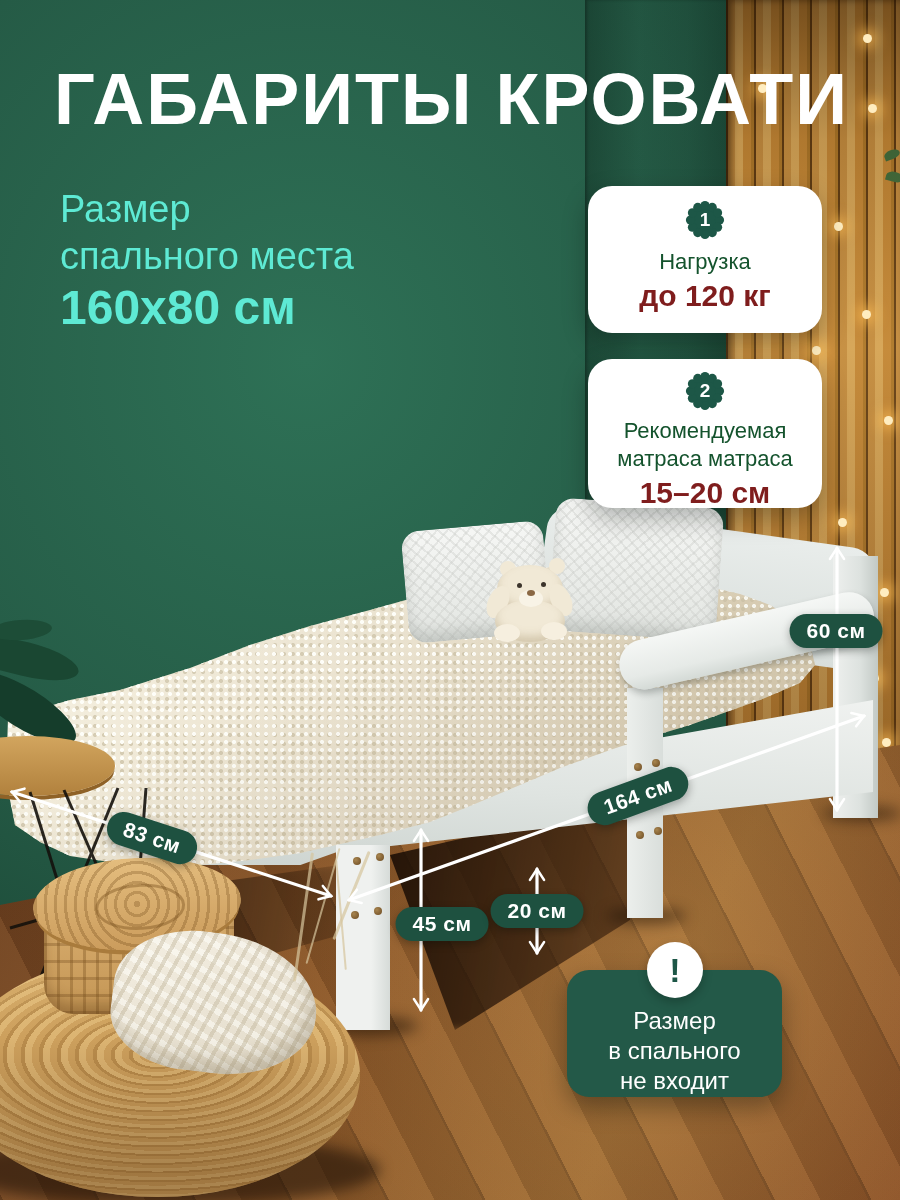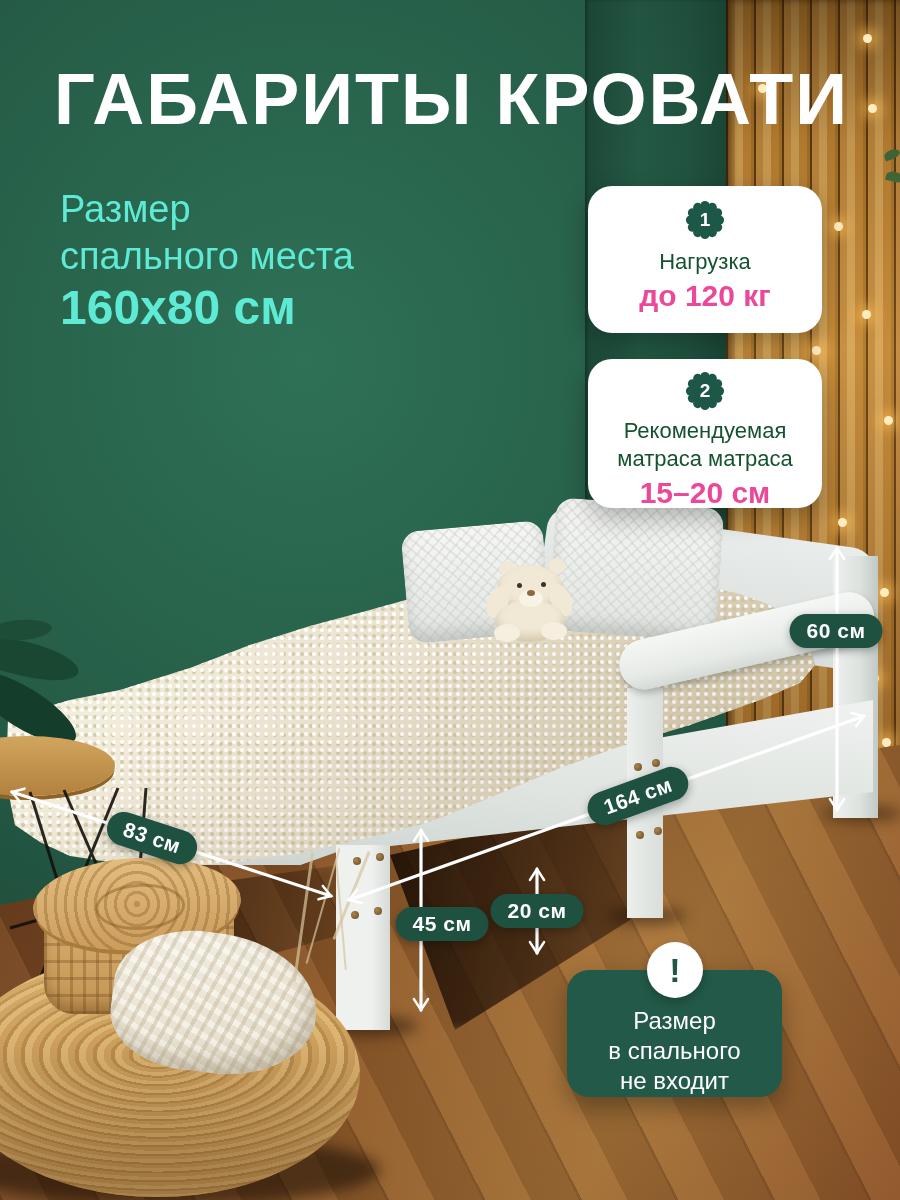--- a/index.html
+++ b/index.html
@@ -126,21 +126,21 @@
   .subtitle .l{font-size:38px;font-weight:400;line-height:47px;}
   .subtitle .b{font-size:48px;font-weight:700;line-height:56px;}
 
   .card{position:absolute;z-index:12;background:#fff;border-radius:24px;
     box-shadow:0 10px 26px rgba(0,10,6,.30);display:flex;flex-direction:column;
     align-items:center;text-align:center;}
   .seal{position:relative;width:44px;height:44px;margin-top:12px;}
   .seal .num{position:absolute;inset:0;display:flex;align-items:center;justify-content:center;
     color:#fff;font-size:19px;font-weight:700;}
   .card .line{font-size:22px;font-weight:500;color:#14532d;line-height:28px;}
-  .card .bold{font-size:30px;font-weight:700;color:#ec4899;line-height:34px;margin-top:3px;}
+  .card .bold{font-size:30px;font-weight:700;color:#7f1d1d;line-height:34px;margin-top:3px;}
 
   .note{position:absolute;left:567px;top:970px;width:215px;height:127px;z-index:12;
     background:#235948;border-radius:22px;box-shadow:0 10px 24px rgba(0,10,6,.35);
     text-align:center;color:#fff;}
   .note .bang{position:absolute;left:80px;top:-28px;width:56px;height:56px;border-radius:50%;
     background:#fff;display:flex;align-items:center;justify-content:center;
     color:#1d5747;font-size:34px;font-weight:700;box-shadow:0 4px 10px rgba(0,10,6,.25);}
   .note .nl{font-size:24px;font-weight:500;line-height:30px;}
   .note .ntext{padding-top:36px;}
 </style>

